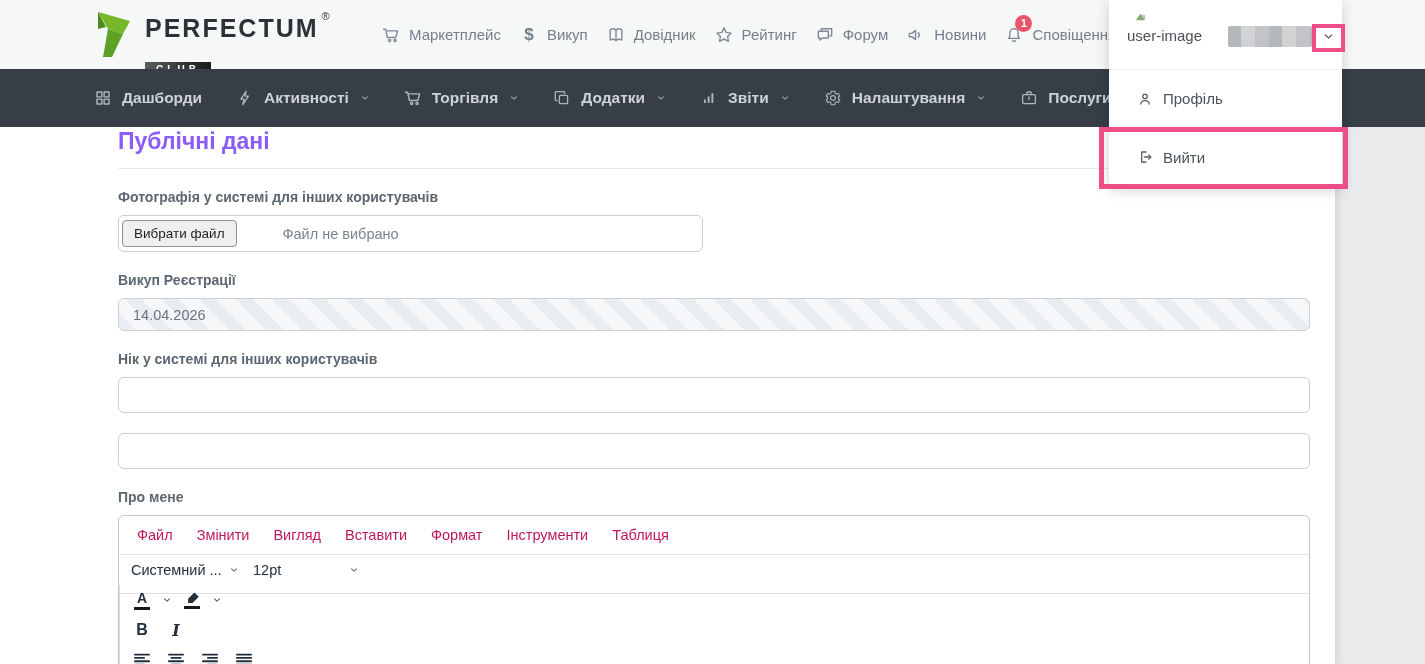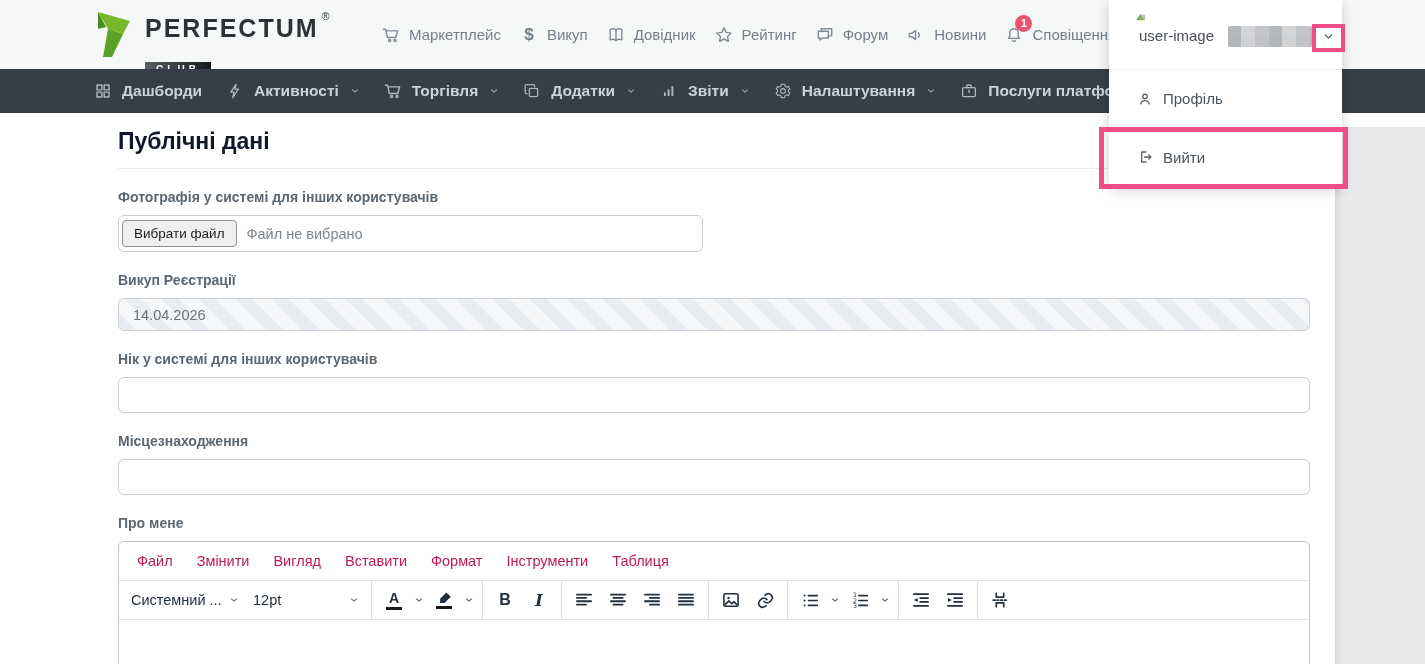--- a/index.html
+++ b/index.html
@@ -15,65 +15,65 @@
   .brand-reg { font-size:11px; font-weight:400; margin-left:3px; margin-top:-5px; }
   .brand-club { margin-top:21px; width:66px; height:15px; background:linear-gradient(90deg,#5a5f63,#17191b); color:#fff; font-size:10px; font-weight:700; letter-spacing:4px; display:flex; align-items:center; justify-content:center; }
   .top-nav { position:absolute; left:380px; top:0; height:69px; display:flex; align-items:center; gap:17px; }
   .tnav-item { display:flex; align-items:center; gap:7px; color:#76808c; font-size:15px; cursor:pointer; }
   .tnav-item .ticon { position:relative; display:flex; align-items:center; justify-content:center; width:22px; height:22px; color:#818b96; }
   .dollar-glyph { font-size:17px; font-weight:600; color:#76808c; }
   .badge { position:absolute; top:-9px; right:-7px; min-width:17px; height:17px; border-radius:50%; background:#e8566d; color:#fff; font-size:10.5px; font-weight:700; display:flex; align-items:center; justify-content:center; }
   .chev { display:inline-flex; color:#98a1ab; margin-left:2px; }
 
   
-  .main-nav { position:absolute; top:69px; left:0; width:1425px; height:44px; background:#373e48; display:flex; align-items:center; padding-left:93px; gap:23px; }
+  .main-nav { position:absolute; top:69px; left:0; width:1425px; height:58px; background:#373e48; display:flex; align-items:center; padding-left:93px; gap:33px; }
   .mnav-item { display:flex; align-items:center; gap:9px; color:#ccd2d9; font-size:15.5px; font-weight:700; cursor:pointer; white-space:nowrap; }
   .mnav-item .micon { display:flex; align-items:center; justify-content:center; width:20px; height:20px; color:#aeb7c0; }
   .mnav-item .chev { color:#9aa3ad; }
 
   
   .right-gutter { position:absolute; left:1335px; top:127px; width:90px; height:537px; background:#e9eaec; box-shadow: inset 8px 0 8px -6px rgba(0,0,0,.10); }
 
   
   .content { position:absolute; top:127px; left:0; width:1335px; height:537px; background:#fff; padding:1px 25px 0 118px; }
-  .page-title { margin:0; font-size:23px; font-weight:700; color:#0f172a; line-height:1.15; }
+  .page-title { margin:0; font-size:23px; font-weight:700; color:#8b5cf6; line-height:1.15; }
   .title-divider { border:none; border-top:1px solid #e8eaec; margin:14px 0 0 0; }
   .fgroup { margin-top:20px; width:1192px; }
   .flabel { display:block; font-size:14px; font-weight:700; color:#5d6771; margin-bottom:10px; }
   .text-input { width:1192px; height:36px; border:1px solid #c9ced4; border-radius:6px; background:#fff; padding:0 12px; font-size:14.5px; color:#333; outline:none; }
-  .filebox { width:585px; height:37px; border:1px solid #c9ced4; border-radius:6px; background:#fff; display:flex; align-items:center; padding:0 4px 0 3px; }
+  .filebox { width:585px; height:37px; border:1px solid #c9ced4; border-radius:6px; background:#fff; display:flex; align-items:center; padding:0 4px 0 3px;gap:36px; }
   .file-btn { border:1px solid #8d9297; background:#efefef; border-radius:4px; font-size:13.5px; color:#1c1e21; padding:5px 11px; font-family:inherit; cursor:pointer; }
   .file-ph { margin-left:10px; font-size:14.5px; color:#7d858d; }
   .date-disabled { width:1192px; height:33px; border:1px solid #ccd1d6; border-radius:6px; color:#6a737c; font-size:14.5px; display:flex; align-items:center; padding:0 14px;
     background-color:#f5f7f9;
     background-image:repeating-linear-gradient(45deg, rgba(130,150,170,.10) 0 12px, rgba(255,255,255,0) 12px 26px); }
 
   
   .editor { margin-top:10px; width:1192px; border:1px solid #c6c6c6; border-radius:6px 6px 0 0; background:#fff; }
   .ed-menubar { display:flex; align-items:center; padding:5px 6px; }
   .ed-menu-item { padding:6px 12px; font-size:14.5px; color:#be185d; cursor:pointer; border-radius:3px; }
-  .ed-toolbar { display:flex; align-items:stretch; border-top:1px solid #e3e3e3; height:39px; }
+  .ed-toolbar { display:flex; align-items:stretch; border-top:1px solid #e3e3e3; height:39px;flex-direction:column; }
   .tb-group { display:flex; align-items:center; padding:0 5px; }
   .tb-group + .tb-group { border-left:1px solid #dcdcdc; }
   .tb-btn { min-width:34px; height:30px; display:flex; align-items:center; justify-content:center; color:#222f3e; border-radius:3px; cursor:pointer; }
   .tb-split-chev { width:16px; height:30px; display:flex; align-items:center; justify-content:center; color:#58616c; cursor:pointer; }
   .tb-select { height:30px; display:flex; align-items:center; justify-content:space-between; color:#232f3e; font-size:14.5px; padding:0 7px; cursor:pointer; }
   .tb-select .chev { color:#6a7480; }
   .ico-stack { display:flex; flex-direction:column; align-items:center; line-height:1; }
   .ico-stack .glyphA { font-size:14px; font-weight:700; }
   .ico-stack .cbar { width:16px; height:3.5px; background:#17191b; margin-top:2px; }
   .glyphB { font-size:16px; font-weight:800; }
   .glyphI { font-size:16px; font-weight:600; font-style:italic; font-family:"DejaVu Serif",serif; }
   .ed-body { height:80px; background:#fff; border-top:1px solid #e3e3e3; }
 
   
   .dropdown-panel { position:absolute; left:1109px; top:0; width:233px; height:186px; background:#fff; z-index:40; border-radius:0 0 5px 5px; box-shadow:0 4px 14px rgba(0,0,0,.18); }
   .dd-toggle { position:relative; height:69px; cursor:pointer; }
   .broken-img { position:absolute; left:26px; top:8px; }
-  .alt-text { position:absolute; left:30px; top:27px; font-size:15px; color:#4a5056; }
+  .alt-text { position:absolute; left:18px; top:27px; font-size:15px; color:#4a5056; }
   .redacted { position:absolute; left:119px; top:26px; width:84px; height:21px; border-radius:2px;
     background-image:
       repeating-linear-gradient(90deg, rgba(175,178,181,.85) 0 13px, rgba(208,210,212,.85) 13px 27px, rgba(190,192,195,.85) 27px 41px),
       repeating-linear-gradient(0deg, #cfd1d3 0 10px, #dddfe1 10px 21px); }
   .dd-chev { position:absolute; left:213px; top:29px; color:#5a6168; }
   .dd-menu { border-top:1px solid #efefef; }
   .dd-item { display:flex; align-items:center; gap:10px; padding-left:28px; font-size:15px; color:#4b535b; cursor:pointer; }
   .dd-item .dicon { display:flex; align-items:center; color:#565d64; }
   .dd-item-profile { height:57px; }
   .dd-item-logout { height:59px; border-top:1px solid #ececec; }
@@ -301,21 +301,20 @@
       <label class="flabel">Викуп Реєстрації</label>
       <div class="date-disabled">14.04.2026</div>
     </div>
 
     <div class="fgroup">
       <label class="flabel">Нік у системі для інших користувачів</label>
       <input class="text-input" type="text" value="" style="">
     </div>
 
     <div class="fgroup">
-      <label class="flabel">Місцезнаходження</label>
       <input class="text-input" type="text" value="" style="">
     </div>
 
     <div class="fgroup">
       <label class="flabel">Про мене</label>
       <div class="editor">
         <div class="ed-menubar" id="ed-menubar">
             <div class="ed-menu-item">Файл</div>
             <div class="ed-menu-item">Змінити</div>
             <div class="ed-menu-item">Вигляд</div>

